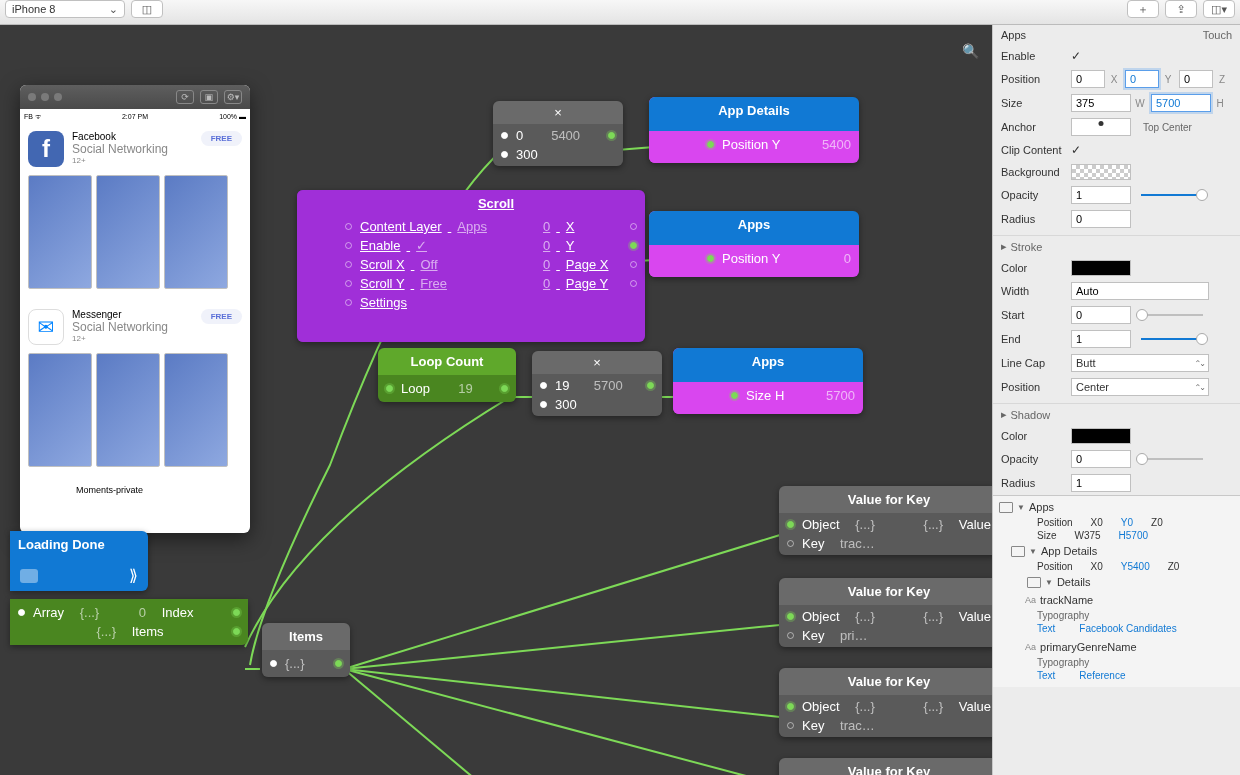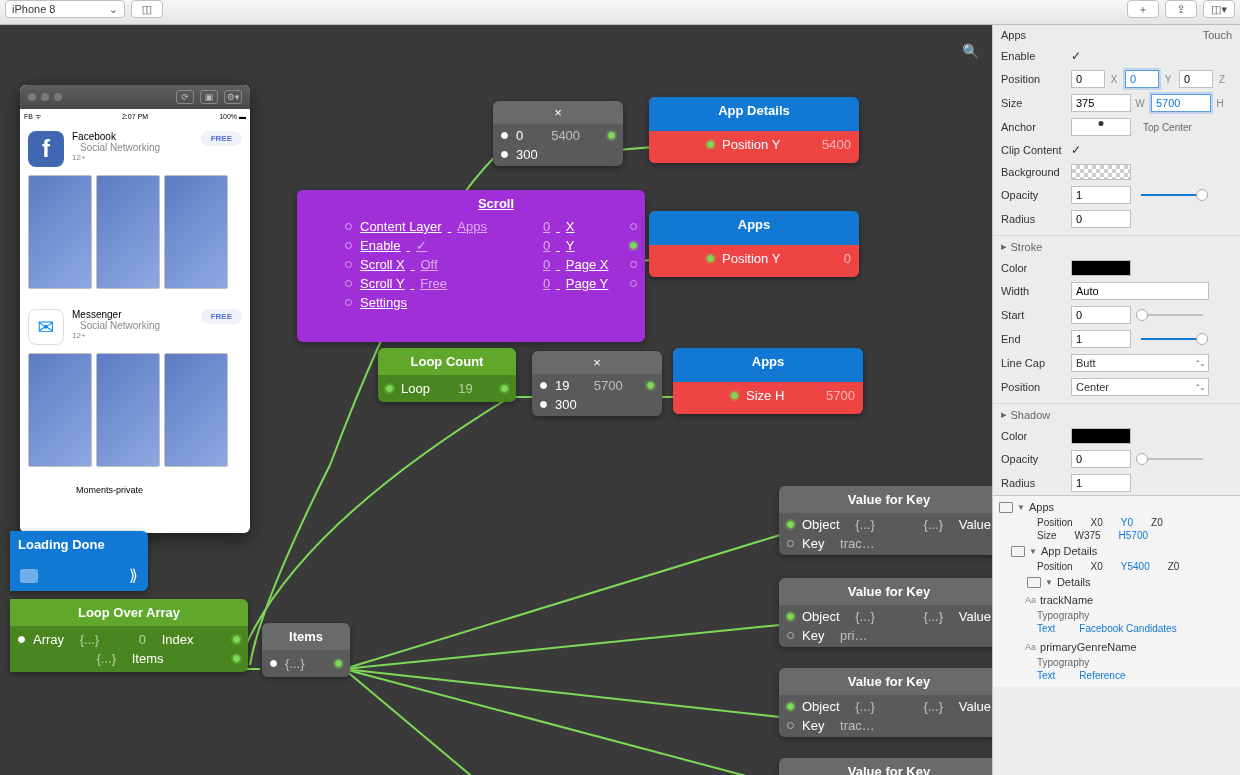--- a/index.html
+++ b/index.html
@@ -25,41 +25,41 @@
   .preview-titlebar .tb-icon { width:18px; height:14px; border:1px solid #888; border-radius:3px; display:flex;align-items:center;justify-content:center;color:#bbb;font-size:9px;cursor:pointer;}
   .preview-status { height: 14px; background: #fff; font-size: 7px; display: flex; align-items: center; justify-content: center; position: relative; color:#000; }
   .preview-status .left { position:absolute; left:4px; }
   .preview-status .right { position:absolute; right:4px; }
   .app-card { padding: 8px; display: flex; align-items: flex-start; gap: 8px; }
   .app-icon { width: 36px; height: 36px; border-radius: 8px; }
   .app-icon.fb { background: #4267b2; display:flex; align-items:center; justify-content:center; color:#fff; font-size:24px; font-weight:bold; }
   .app-icon.msg { background: #fff; border:1px solid #ddd; display:flex; align-items:center; justify-content:center; color:#0084ff; font-size:20px;}
   .app-info { flex: 1; }
   .app-name { font-size: 10px; font-weight: 400; color: #000; }
-  .app-cat { font-size: 10px; color: #888; margin-left: 8px; }
+  .app-cat { font-size: 12px; color: #888; }
   .app-age { font-size: 8px; color: #888; }
   .free-btn { background: #f0f2fa; color: #5a6fd8; font-size: 8px; font-weight: bold; padding: 3px 10px; border-radius: 10px; border: none; cursor: pointer; }
   .screenshots { display: flex; gap: 4px; padding: 0 8px 12px; }
   .ss { width: 64px; height: 114px; background: linear-gradient(135deg,#5b7bc4,#8ea8e0); border-radius: 2px; border: 1px solid #c0c0c0; }
   .moments { font-size: 9px; color: #000; padding: 6px 8px 0 56px; }
 
   
   .node { position: absolute; border-radius: 6px; color: #fff; font-size: 13px; box-shadow: 0 2px 6px rgba(0,0,0,0.4); }
   .node-title { text-align: center; font-weight: 600; padding: 6px 0; }
   .node-row { display: flex; align-items: center; padding: 2px 8px; font-size: 13px; gap: 6px; position: relative; }
   .port { width: 7px; height: 7px; border-radius: 50%; background: transparent; border: 1.5px solid rgba(255,255,255,0.5); flex-shrink: 0; }
   .port.in { margin-right: 2px; }
   .port.out { margin-left: auto; }
   .port.green { background: #7dd957; border-color: #7dd957; box-shadow: 0 0 0 2px rgba(125,217,87,0.3); }
   .port.white-filled { background: #fff; border-color: #fff; }
   .dim { opacity: 0.6; }
   .val-r { margin-left: auto; opacity: 0.6; }
   
   .blue { background: #1179d4; }
-  .blue-dark { background: #ef4444; }
+  .blue-dark { background: #d946ef; }
   .purple { background: #a02fd8; text-decoration: underline; }
   .purple-dark { background: #8221b5; }
   .green-n { background: #5fa82b; }
   .green-dark { background: #4a8620; }
   .gray-n { background: #5a5a5a; }
   .gray-darker { background: #6a6a6a; }
   
   .group-icon { position:absolute; width:50px; top:0; bottom:0; left:0; display:flex; align-items:center; justify-content:center; border-right: 1px solid rgba(0,0,0,0.12); }
   .folder { width:24px; height:18px; border:2px solid rgba(255,255,255,0.95); border-radius:2px; position: relative; }
   
@@ -305,21 +305,20 @@
     </div>
   </div>
 
   <div class="node blue" style="left:10px; top:506px; width:138px; height:60px; border-radius:0 6px 6px 0;">
     <div class="node-title" style="padding:6px 8px; text-align:left;">Loading Done</div>
     <div style="position:absolute; bottom:8px; left:10px; width:18px; height:14px; background:rgba(255,255,255,0.4); border-radius:3px;"></div>
     <div style="position:absolute; bottom:6px; right:10px; font-size:16px;">⟫</div>
   </div>
 
   <div class="node" style="left:10px; top:574px; width:238px; border-radius:0 6px 6px 0;">
-    <div class="green-n node-title" style="border-radius:0 6px 0 0;">Loop Over Array</div>
     <div class="green-dark" style="border-radius:0 0 6px 0; padding:4px 0;">
       <div class="node-row">
         <span class="port in white-filled"></span><span>Array</span>&nbsp;<span class="dim">{...}</span>
         <span class="val-r">0</span>&nbsp;<span>Index</span><span class="port out green"></span>
       </div>
       <div class="node-row">
         <span style="width:9px;"></span><span class="val-r">{...}</span>&nbsp;<span>Items</span><span class="port out green"></span>
       </div>
     </div>
   </div>

